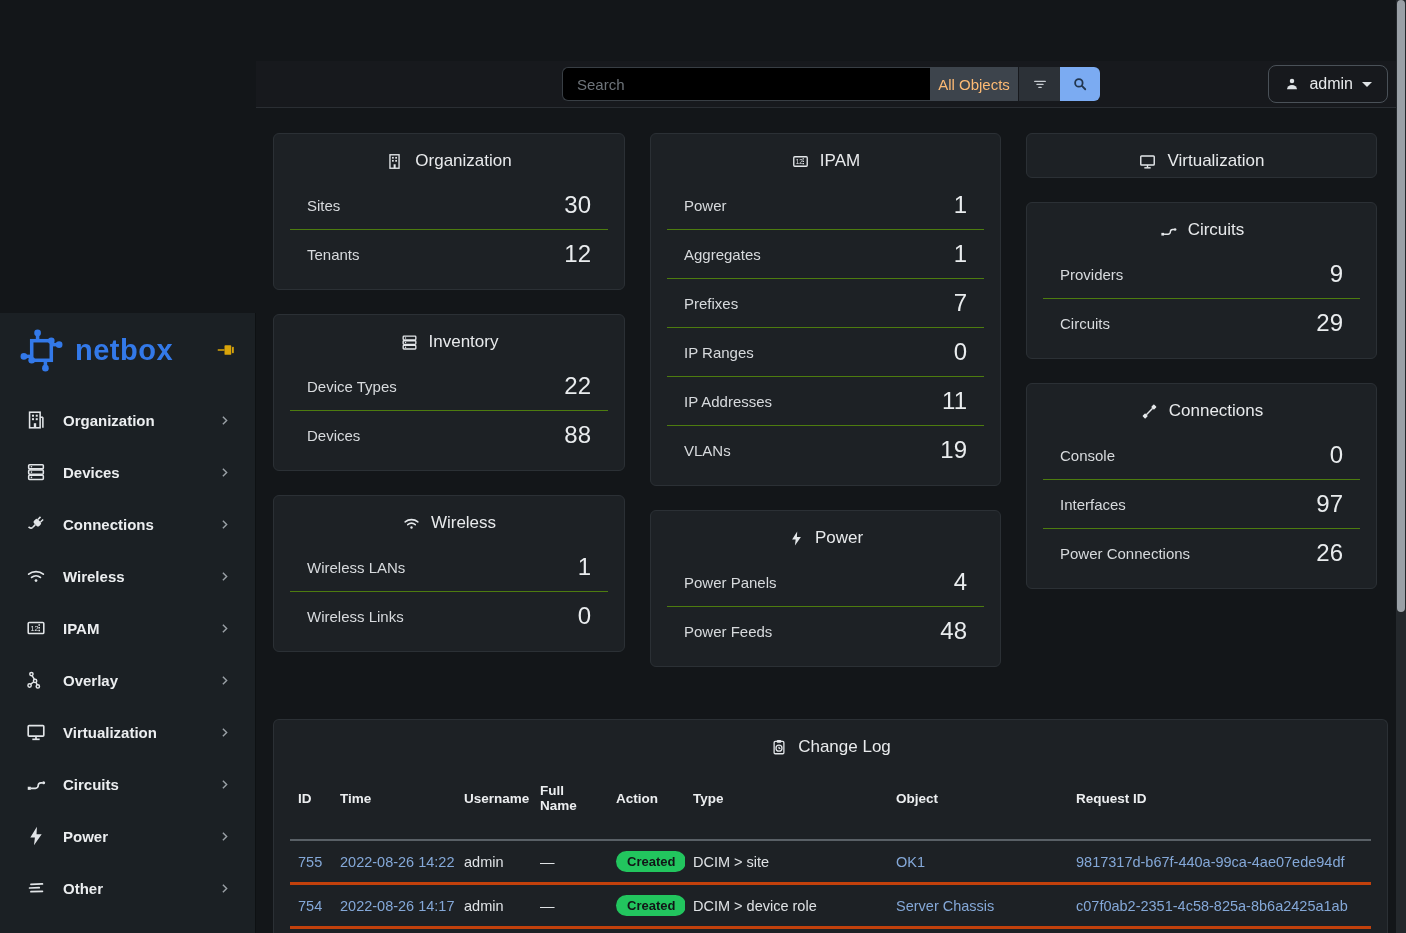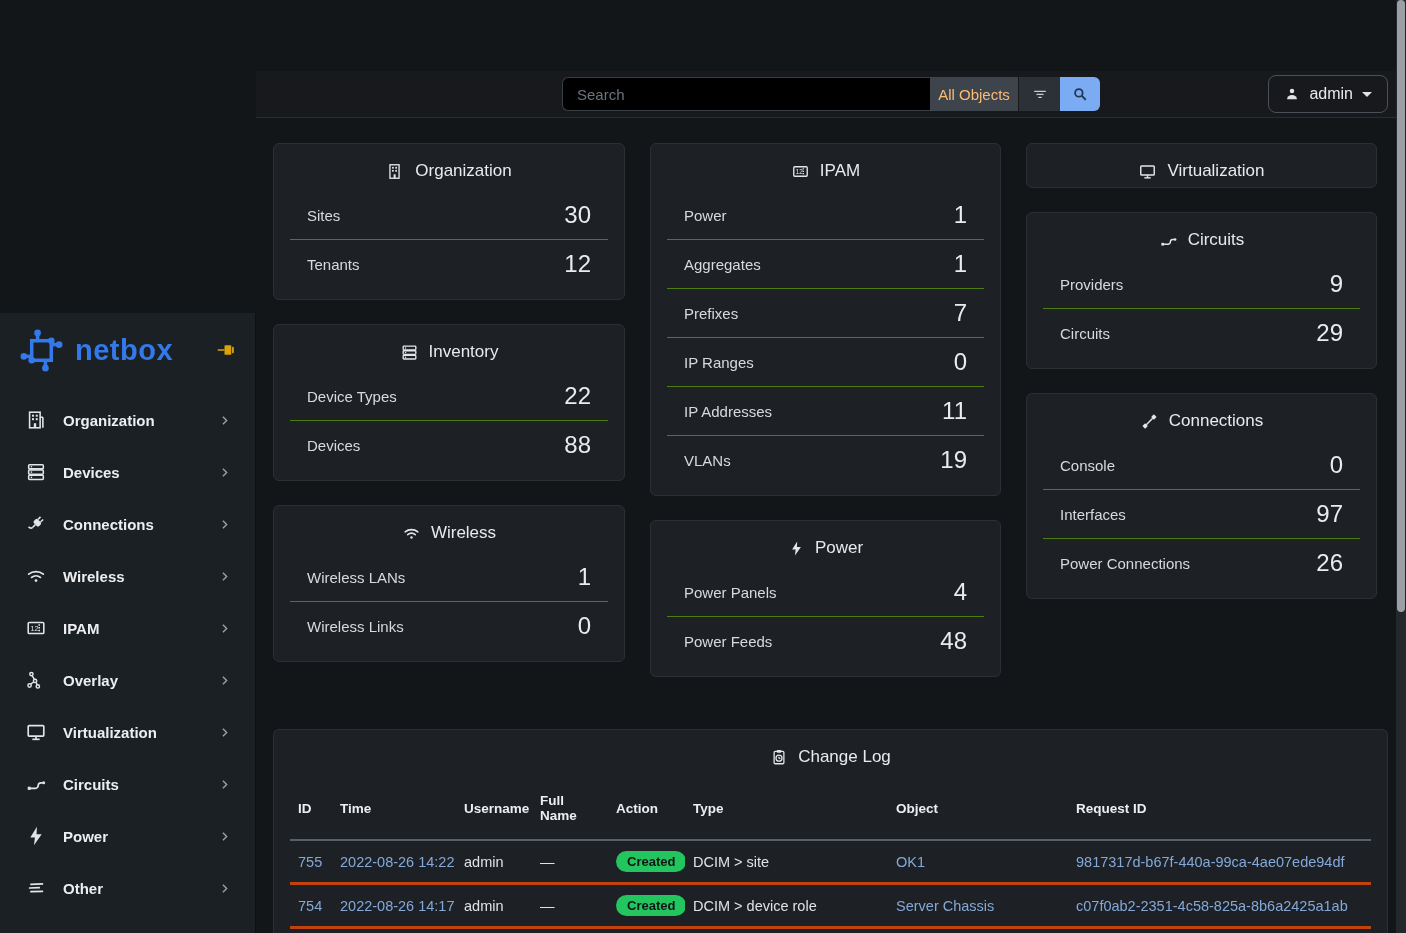--- a/index.html
+++ b/index.html
@@ -47,21 +47,21 @@
   .card-header .hicon { color:#e4e7ea; display:flex; }
   .stats { padding:4px 16px 10px; }
   .stat-row { display:flex; align-items:center; justify-content:space-between; padding:9px 17px; min-height:49px; border-bottom:1px solid #4d7c0f; cursor:pointer; }
   .stat-row:last-child { border-bottom:none; }
   .stat-label { font-size:15px; color:#d7dadd; }
   .stat-value { font-size:24px; color:#e9ecee; line-height:1.1; font-weight:400; }
 
   
   .changelog { margin-top:52px; border-bottom:none; border-radius:6px 6px 0 0; padding-bottom:4px; }
   .cl-table { width:calc(100% - 32px); margin:12px 16px 0; border-collapse:collapse; table-layout:fixed; }
-  .cl-table th { text-align:left; font-size:13.5px; font-weight:700; color:#eceef0; padding:8px 8px 16px; border-bottom:2px solid #596066; }
+  .cl-table th { text-align:left; font-size:13.5px; font-weight:700; color:#eceef0; padding:8px 8px 26px; border-bottom:2px solid #596066; }
   .cl-table td { font-size:14.5px; color:#dfe2e5; padding:10px 8px; border-bottom:3px solid #c2410c; white-space:nowrap; overflow:hidden; }
   .cl-table a { color:#84a8d8; text-decoration:none; cursor:pointer; }
   .badge { background:#22c55e; color:#121517; font-weight:700; font-size:13px; padding:3px 11px; border-radius:11px; display:inline-block; }
 
   
   .scrollbar { position:absolute; right:0; top:0; width:10px; height:100%; background:#24282c; }
   .scroll-thumb { position:absolute; top:0; left:1px; width:8px; height:612px; background:#9aa0a6; border-radius:4px; }
 
   svg { display:block; }
 </style>

